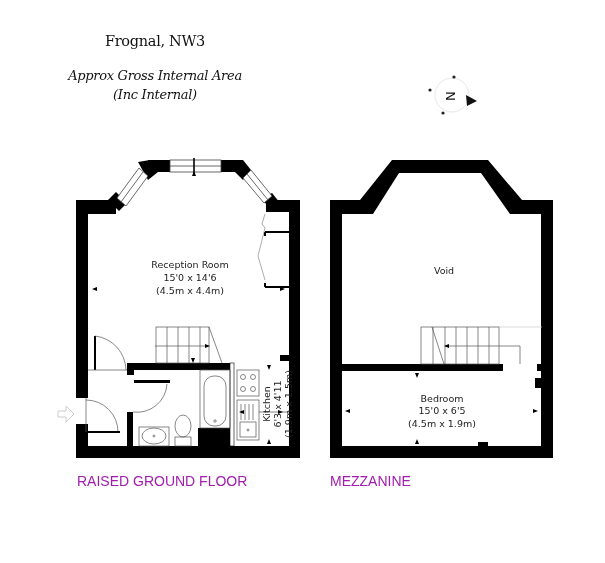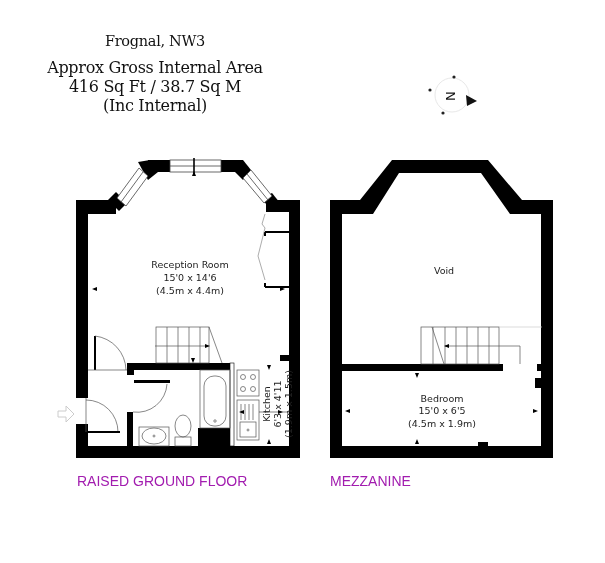--- a/index.html
+++ b/index.html
@@ -1,30 +1,29 @@
 <!DOCTYPE html>
 <html><head>
 <meta charset="utf-8">
 <style>
   html, body { margin: 0; padding: 0; background: #ffffff; }
   body { width: 605px; height: 563px; position: relative; overflow: hidden; font-family: "DejaVu Sans", sans-serif; }
   .header { position: absolute; left: 30px; top: 32px; width: 250px; text-align: center; font-family: "DejaVu Serif", serif; color: #111; }
-  .header .title { font-size: 14.5px; line-height: 18px; margin-bottom: 8px; letter-spacing: -0.3px; }
-  .header .line { font-size: 16px; line-height: 19px; letter-spacing: -0.3px; }
+  .header .title { font-size: 14.5px; line-height: 18px; margin-bottom: 16px; letter-spacing: -0.3px; }
+  .header .line { font-size: 13px; line-height: 19px; letter-spacing: -0.3px; font-style: italic; }
   svg { position: absolute; left: 0; top: 0; }
   .room-label { font-family: "DejaVu Sans", sans-serif; font-size: 9.5px; fill: #222; }
   .floor-label { position: absolute; font-family: "Liberation Sans", sans-serif; font-size: 14px; color: #a21caf; top: 473px; }
 </style>
 </head>
 <body>
 
 <div class="header">
   <div class="title">Frognal, NW3</div>
   <div class="line">Approx Gross Internal Area</div>
-  <div class="line">416 Sq Ft / 38.7 Sq M</div>
   <div class="line">(Inc Internal)</div>
 </div>
 
 <svg width="605" height="563" viewBox="0 0 605 563">
 
   <g>
     <circle cx="452" cy="95" r="17" fill="none" stroke="#e8e8e8" stroke-width="1"></circle>
     <circle cx="454" cy="77" r="1.6" fill="#222"></circle>
     <circle cx="430" cy="90" r="1.6" fill="#222"></circle>
     <circle cx="443" cy="113" r="1.6" fill="#222"></circle>

